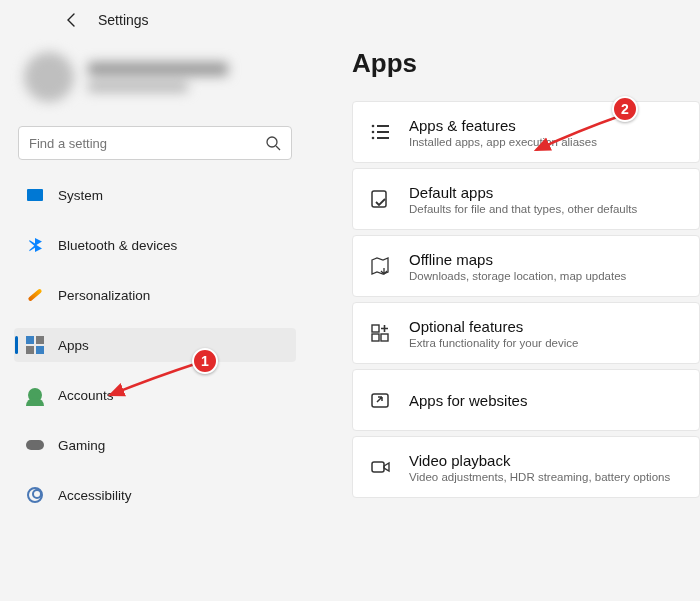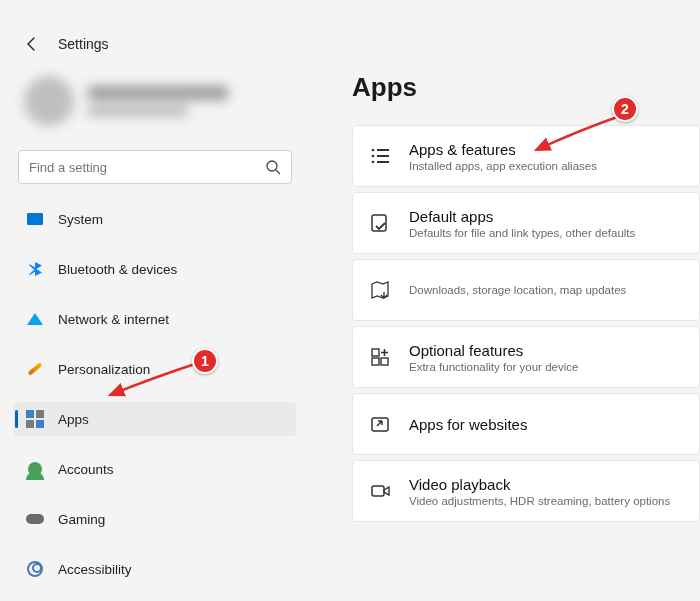--- a/index.html
+++ b/index.html
@@ -1,18 +1,18 @@
 <!DOCTYPE html>
 <html><head>
 <meta charset="utf-8">
 <style>
   * { box-sizing: border-box; margin: 0; padding: 0; font-family: "Segoe UI", Arial, sans-serif; }
   body { background: #f4f4f4; width: 700px; height: 601px; overflow: hidden; position: relative; }
 
-  .header { display: flex; align-items: center; padding: 36px 24px 10px; gap: 18px; }
+  .header { display: flex; align-items: center; padding: 12px 24px 10px; gap: 18px; margin-left: 40px; }
   .back-arrow { width: 16px; height: 16px; display:flex; align-items:center; justify-content:center; cursor:pointer;}
   .header-title { font-size: 14px; color: #222; }
 
   .layout { display: flex; height: calc(100% - 48px); }
   .sidebar { width: 310px; flex-shrink:0; padding: 0 12px; }
   .main { flex: 1; padding: 10px 0 0 42px; }
 
   .account { display:flex; align-items:center; gap:14px; padding: 14px 12px 24px; filter: blur(6px); }
   .avatar { width: 50px; height: 50px; border-radius: 50%; background: #bfbfbf; }
   .acct-lines { display:flex; flex-direction:column; gap:6px;}
@@ -101,26 +101,20 @@
         <span>System</span>
       </div>
       <div class="navitem">
         <span class="navicon">
             <span class="ic-bt"></span>
           </span>
         <span>Bluetooth &amp; devices</span>
       </div>
       <div class="navitem">
         <span class="navicon">
-            <span class="ic-net"></span>
-          </span>
-        <span>Network &amp; internet</span>
-      </div>
-      <div class="navitem">
-        <span class="navicon">
             <span class="ic-pers"></span>
           </span>
         <span>Personalization</span>
       </div>
       <div class="navitem selected">
         <span class="navicon">
             <span class="ic-apps">
               <span></span>
               <span></span>
               <span></span>
@@ -173,32 +167,33 @@
 
       <div class="card">
         <span class="cicon">
           <svg width="20" height="20" viewBox="0 0 20 20">
               <rect x="2" y="2" width="14" height="16" rx="2" stroke="#333" stroke-width="1.5" fill="none"></rect>
               <path d="M6 13 l3 3 l6 -6" stroke="#333" stroke-width="1.8" fill="none"></path>
             </svg>
         </span>
         <div class="ctext">
           <span class="ctitle">Default apps</span>
-          <span class="csub">Defaults for file and link types, other defaults</span>
+          <span class="csub">Defaults for file and that types, other defaults</span>
         </div>
       </div>
 
       <div class="card">
         <span class="cicon">
           <svg width="20" height="20" viewBox="0 0 20 20">
               <path d="M2 4 L7 2 L13 4 L18 2 V16 L13 18 L7 16 L2 18 Z" stroke="#333" stroke-width="1.3" fill="none"></path>
               <path d="M14 12 v6 M11 15 l3 3 l3 -3" stroke="#333" stroke-width="1.3" fill="none"></path>
             </svg>
         </span>
         <div class="ctext">
+          <span class="ctitle">Offline maps</span>
           <span class="csub">Downloads, storage location, map updates</span>
         </div>
       </div>
 
       <div class="card">
         <span class="cicon">
           <svg width="20" height="20" viewBox="0 0 20 20">
               <rect x="2" y="2" width="7" height="7" stroke="#333" stroke-width="1.4" fill="none"></rect>
               <rect x="2" y="11" width="7" height="7" stroke="#333" stroke-width="1.4" fill="none"></rect>
               <rect x="11" y="11" width="7" height="7" stroke="#333" stroke-width="1.4" fill="none"></rect>

